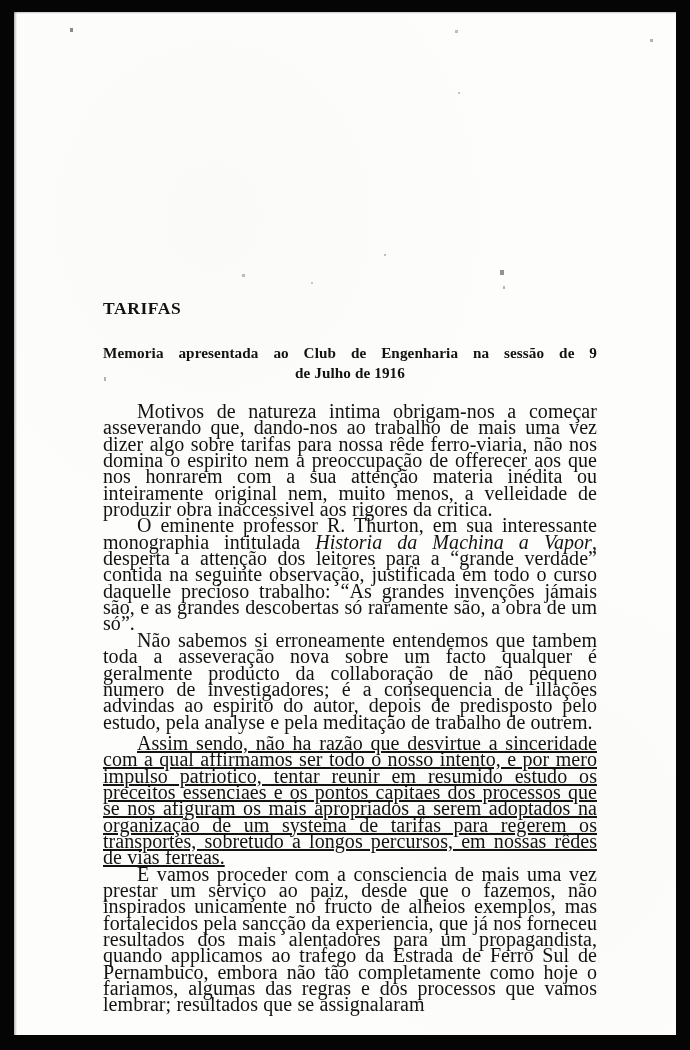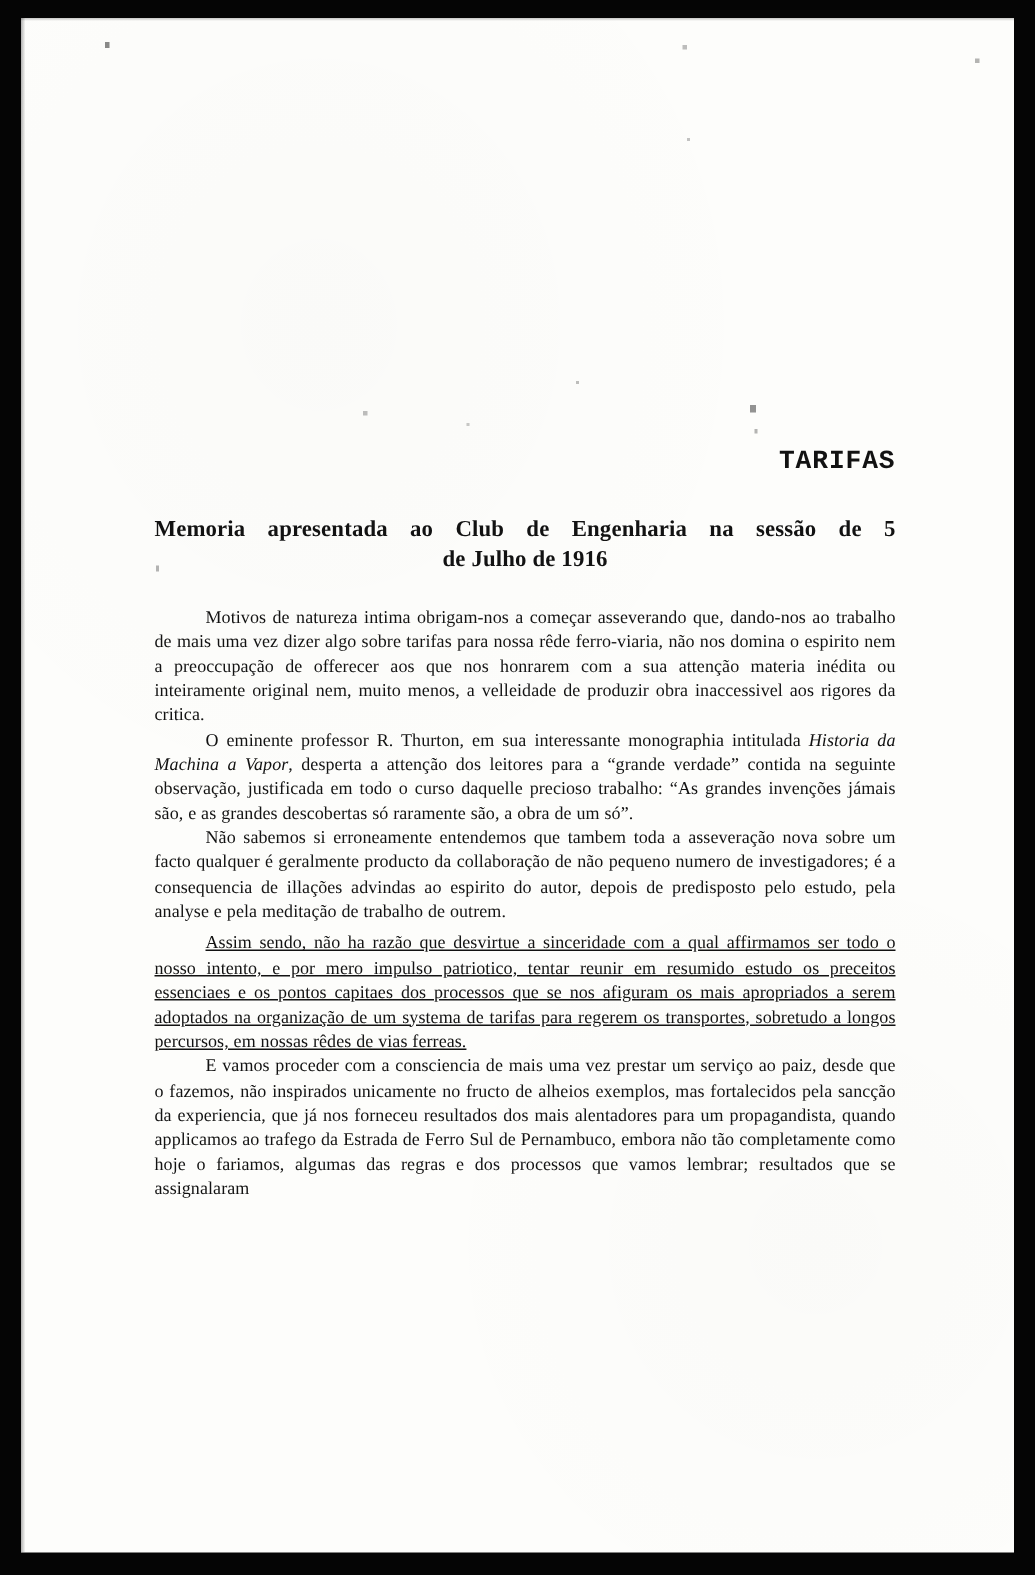--- a/index.html
+++ b/index.html
@@ -63,28 +63,28 @@
   
   #text-column {
     position: absolute;
     left: 89px;      
     top: 0;
     width: 494px;
     color: #121212;
   }
 
   #doc-title {
-    text-align: right;
+    text-align: left;
     font-weight: bold;
     font-size: 17.5px;
     letter-spacing: 0.6px;
     margin: 0;
     padding-top: 286px;   
     line-height: 20px;
-    font-family: Liberation Mono, monospace;
+    font-family: Liberation Serif, serif;
   }
 
   #doc-subtitle {
     text-align: center;
     font-weight: bold;
     font-size: 15.2px;
     line-height: 19.5px;
     margin: 0;
     padding-top: 25px;
     letter-spacing: 0.1px;
@@ -102,21 +102,21 @@
     display: block;
     text-align: right;
   }
 
   #body-text {
     padding-top: 21px;
   }
 
   p.para {
     margin: 0;
-    font-size: 12px;
+    font-size: 20px;
     line-height: 16.35px;
     text-align: justify;
     text-indent: 34px;
     letter-spacing: 0.05px;
     word-spacing: 0.2px;
     font-family: "Liberation Serif", serif;
   }
   p.para.gap-before {
     margin-top: 5px;
     text-decoration: underline;
@@ -151,21 +151,21 @@
     <div class="speck" style="left:489px; top:274px; width:2px; height:3px; opacity:.35;"></div>
     <div class="speck" style="left:228px; top:262px; width:3px; height:3px; opacity:.3;"></div>
     <div class="speck" style="left:90px;  top:365px; width:2px; height:4px; opacity:.35;"></div>
     <div class="speck" style="left:297px; top:270px; width:2px; height:2px; opacity:.25;"></div>
 
     <div id="text-column">
 
       <h1 id="doc-title">TARIFAS</h1>
 
       <h2 id="doc-subtitle">
-        <span class="sub-line-1">Memoria apresentada ao Club de Engenharia na sessão de 5</span>
+        <span class="sub-line-1">Memoria apresentada ao Club de Engenharia na sessão de 9</span>
         <span class="sub-line-2">de Julho de 1916</span>
       </h2>
 
       <div id="body-text">
 
         <p class="para">Motivos de natureza intima obrigam-nos a começar asseverando que, dando-nos ao trabalho de mais uma vez dizer algo sobre tarifas para nossa rêde ferro-viaria, não nos domina o espirito nem a preoccupação de offerecer aos que nos honrarem com a sua attenção materia inédita ou inteiramente original nem, muito menos, a velleidade de produzir obra inaccessivel aos rigores da critica.</p>
 
         <p class="para"><span>O eminente professor R. Thurton, em sua interessante monographia intitulada </span><i>Historia da Machina a Vapor</i><span>, desperta a attenção dos leitores para a “grande verdade” contida na seguinte observação, justificada em todo o curso daquelle precioso trabalho: “As grandes invenções jámais são, e as grandes descobertas só raramente são, a obra de um só”.</span></p>
 
         <p class="para">Não sabemos si erroneamente entendemos que tambem toda a asseveração nova sobre um facto qualquer é geralmente producto da collaboração de não pequeno numero de investigadores; é a consequencia de illações advindas ao espirito do autor, depois de predisposto pelo estudo, pela analyse e pela meditação de trabalho de outrem.</p>

